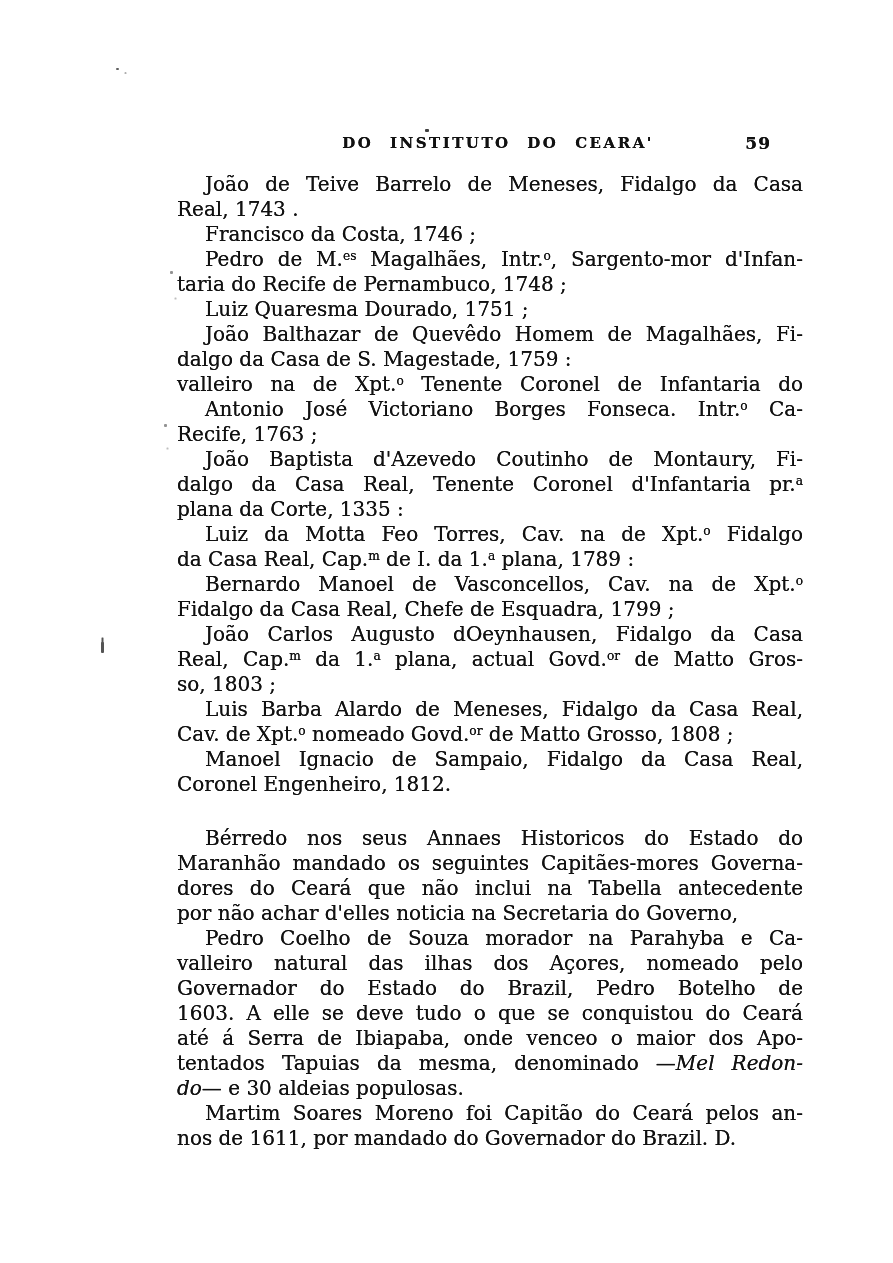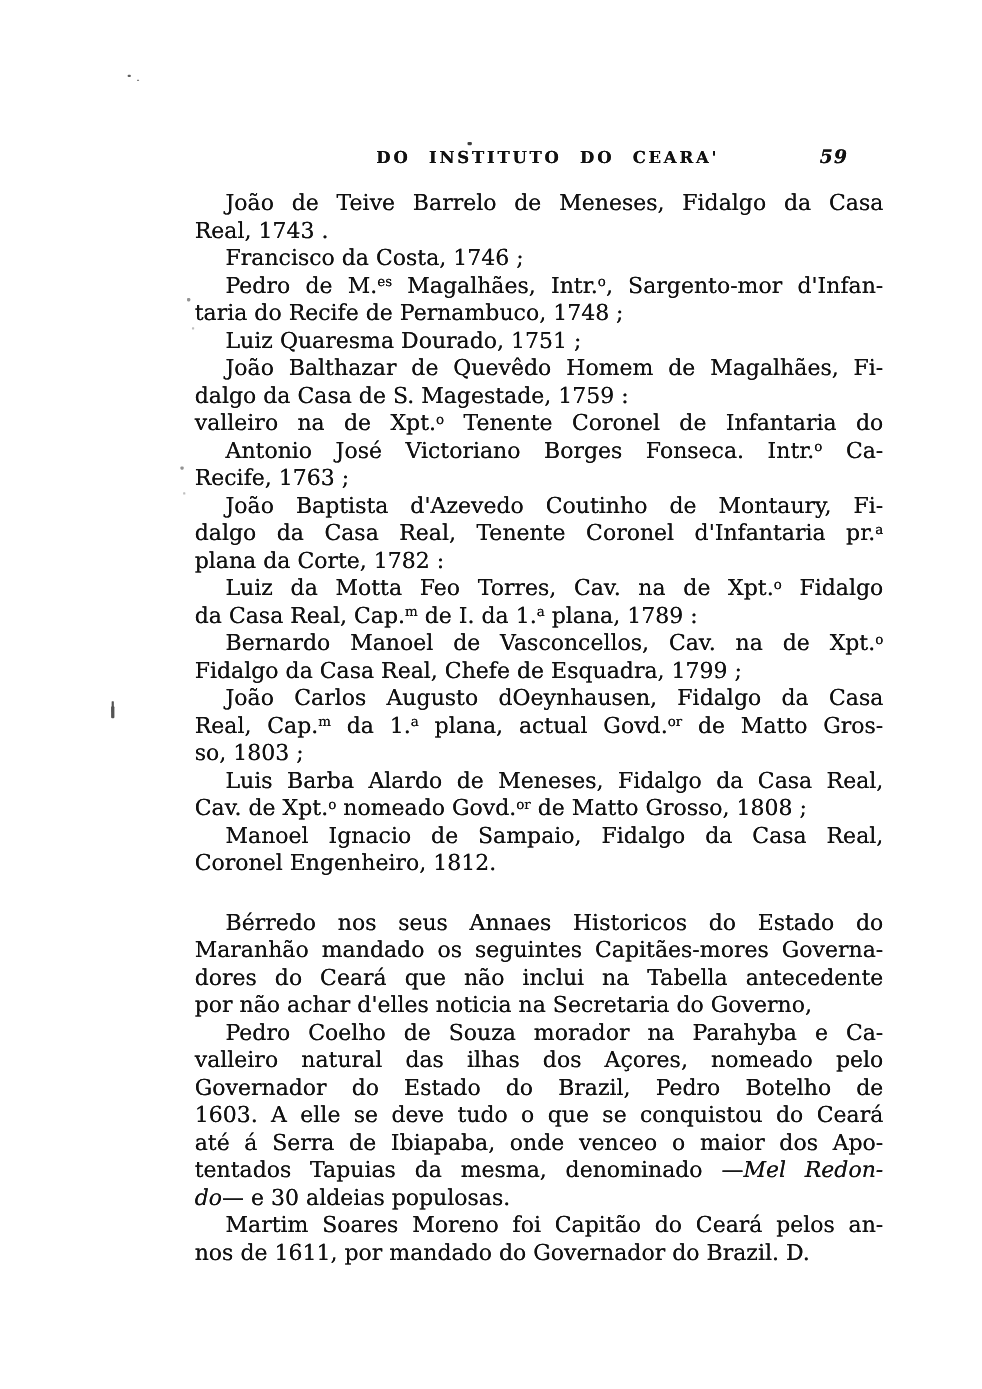--- a/index.html
+++ b/index.html
@@ -41,21 +41,20 @@
     word-spacing: 9px;
     white-space: nowrap;
   }
   .head-page-number {
     position: absolute;
     top: -1px;
     right: 32px;
     font-size: 17px;
     font-weight: bold;
     letter-spacing: 1px;
-    font-style: italic;
   }
 
   
   .text-block {
     position: absolute;
     left: 140px;
     top: 172px;
     width: 626px;
     font-size: 20px;
     line-height: 25px;
@@ -128,21 +127,21 @@
         <div class="line last">dalgo da Casa de S. Magestade, 1759 :</div>
       </div>
       <div class="paragraph">
         <div class="line">valleiro na de Xpt.<sup>o</sup> Tenente Coronel de Infantaria do</div>
         <div class="line first">Antonio José Victoriano Borges Fonseca. Intr.<sup>o</sup> Ca-</div>
         <div class="line last">Recife, 1763 ;</div>
       </div>
       <div class="paragraph">
         <div class="line first">João Baptista d'Azevedo Coutinho de Montaury, Fi-</div>
         <div class="line">dalgo da Casa Real, Tenente Coronel d'Infantaria pr.<sup>a</sup></div>
-        <div class="line last">plana da Corte, 1782 :</div>
+        <div class="line last">plana da Corte, 1335 :</div>
       </div>
       <div class="paragraph">
         <div class="line first">Luiz da Motta Feo Torres, Cav. na de Xpt.<sup>o</sup> Fidalgo</div>
         <div class="line last">da Casa Real, Cap.<sup>m</sup> de I. da 1.<sup>a</sup> plana, 1789 :</div>
       </div>
       <div class="paragraph">
         <div class="line first">Bernardo Manoel de Vasconcellos, Cav. na de Xpt.<sup>o</sup></div>
         <div class="line last">Fidalgo da Casa Real, Chefe de Esquadra, 1799 ;</div>
       </div>
       <div class="paragraph">

